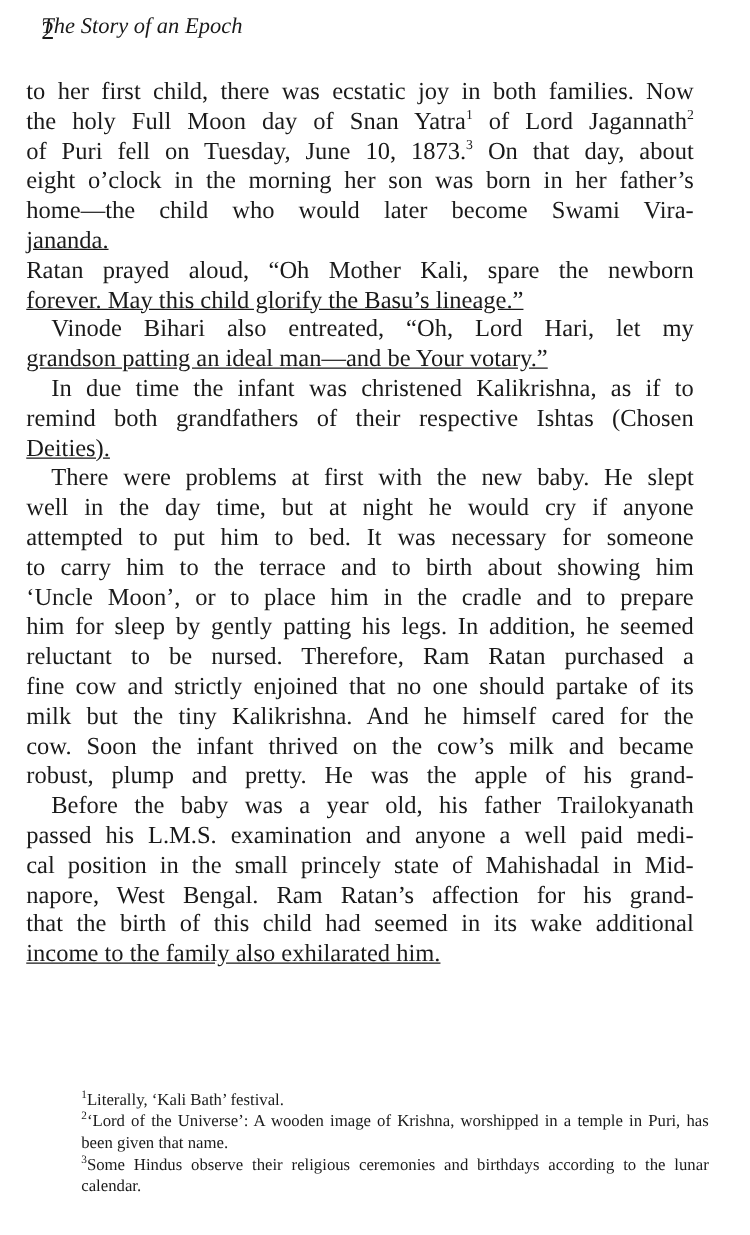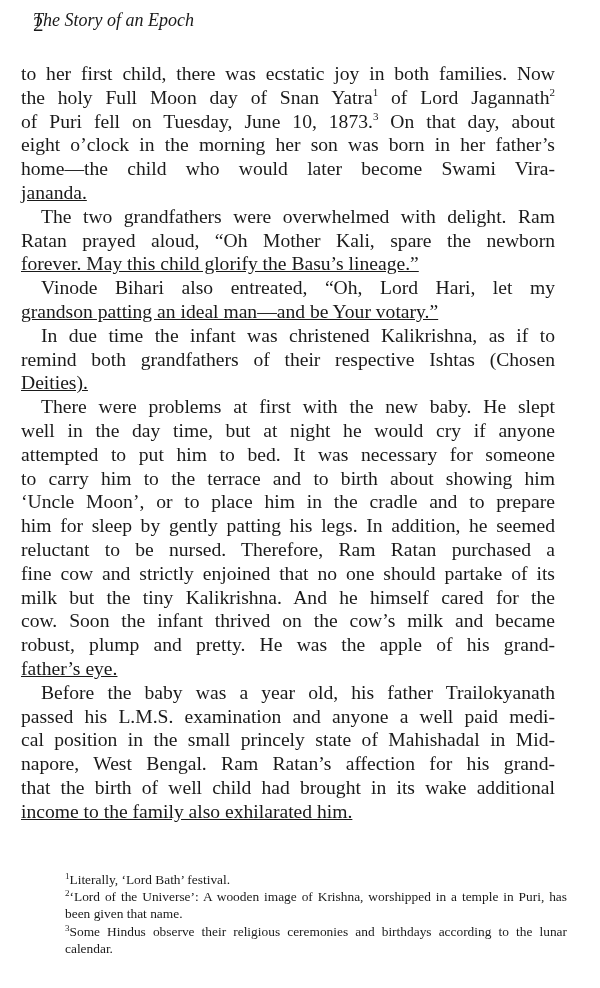--- a/index.html
+++ b/index.html
@@ -29,46 +29,44 @@
     <div class="running-title">The Story of an Epoch</div>
   </div>
 
   <div class="body-text" id="body-text">
       <div class="line"><span>to her first child, there was ecstatic joy in both families. Now</span></div>
       <div class="line"><span>the holy Full Moon day of Snan Yatra</span><sup>1</sup><span> of Lord Jagannath</span><sup>2</sup></div>
       <div class="line"><span>of Puri fell on Tuesday, June 10, 1873.</span><sup>3</sup><span> On that day, about</span></div>
       <div class="line"><span>eight o’clock in the morning her son was born in her father’s</span></div>
       <div class="line"><span>home—the child who would later become Swami Vira-</span></div>
       <div class="line last"><span>jananda.</span></div>
-      <div class="line indent"><span>The two grandfathers were overwhelmed with delight. Ram</span></div>
       <div class="line"><span>Ratan prayed aloud, “Oh Mother Kali, spare the newborn</span></div>
       <div class="line last"><span>forever. May this child glorify the Basu’s lineage.”</span></div>
       <div class="line indent"><span>Vinode Bihari also entreated, “Oh, Lord Hari, let my</span></div>
       <div class="line last"><span>grandson patting an ideal man—and be Your votary.”</span></div>
       <div class="line indent"><span>In due time the infant was christened Kalikrishna, as if to</span></div>
       <div class="line"><span>remind both grandfathers of their respective Ishtas (Chosen</span></div>
       <div class="line last"><span>Deities).</span></div>
       <div class="line indent"><span>There were problems at first with the new baby. He slept</span></div>
       <div class="line"><span>well in the day time, but at night he would cry if anyone</span></div>
       <div class="line"><span>attempted to put him to bed. It was necessary for someone</span></div>
       <div class="line"><span>to carry him to the terrace and to birth about showing him</span></div>
       <div class="line"><span>‘Uncle Moon’, or to place him in the cradle and to prepare</span></div>
       <div class="line"><span>him for sleep by gently patting his legs. In addition, he seemed</span></div>
       <div class="line"><span>reluctant to be nursed. Therefore, Ram Ratan purchased a</span></div>
       <div class="line"><span>fine cow and strictly enjoined that no one should partake of its</span></div>
       <div class="line"><span>milk but the tiny Kalikrishna. And he himself cared for the</span></div>
       <div class="line"><span>cow. Soon the infant thrived on the cow’s milk and became</span></div>
       <div class="line"><span>robust, plump and pretty. He was the apple of his grand-</span></div>
-      <div class="line last"><span>father’s eye.</span></div>
       <div class="line indent"><span>Before the baby was a year old, his father Trailokyanath</span></div>
       <div class="line"><span>passed his L.M.S. examination and anyone a well paid medi-</span></div>
       <div class="line"><span>cal position in the small princely state of Mahishadal in Mid-</span></div>
       <div class="line"><span>napore, West Bengal. Ram Ratan’s affection for his grand-</span></div>
-      <div class="line"><span>that the birth of well child had brought in its wake additional</span></div>
+      <div class="line"><span>that the birth of this child had seemed in its wake additional</span></div>
       <div class="line last"><span>income to the family also exhilarated him.</span></div>
     </div>
 
   <div class="footnotes" id="footnotes">
-      <div class="fn"><sup>1</sup><span>Literally, ‘Lord Bath’ festival.</span></div>
+      <div class="fn"><sup>1</sup><span>Literally, ‘Kali Bath’ festival.</span></div>
       <div class="fn"><sup>2</sup><span>‘Lord of the Universe’: A wooden image of Krishna, worshipped in a temple in Puri, has been given that name.</span></div>
       <div class="fn"><sup>3</sup><span>Some Hindus observe their religious ceremonies and birthdays according to the lunar calendar.</span></div>
     </div>
 </div>
 
 </body></html>

